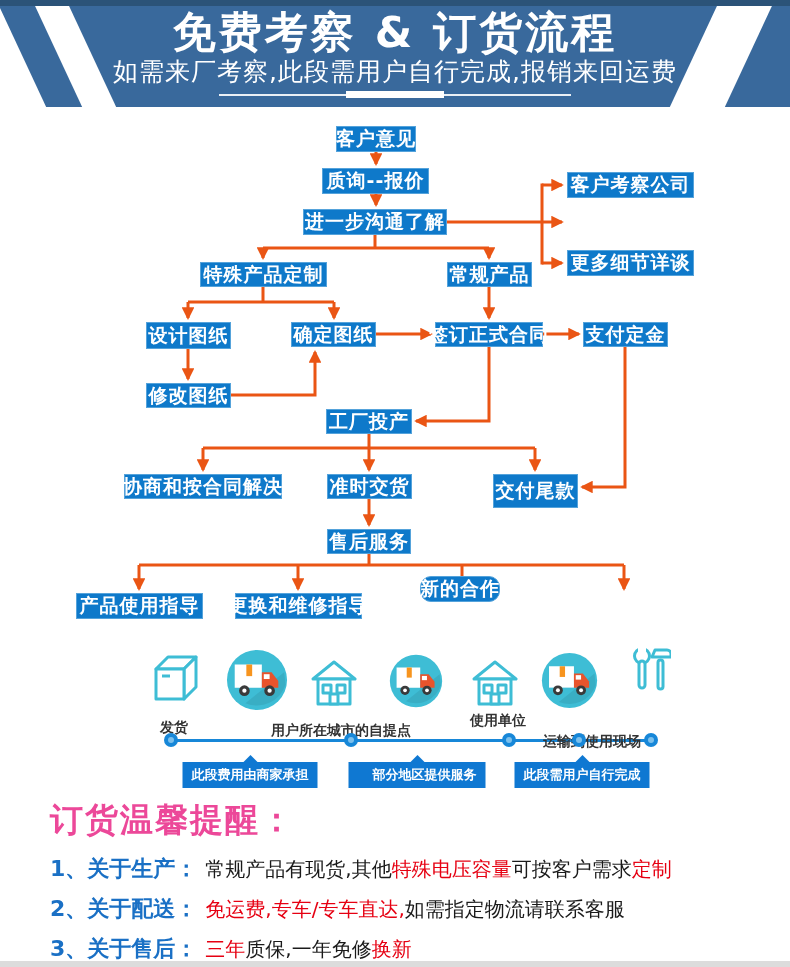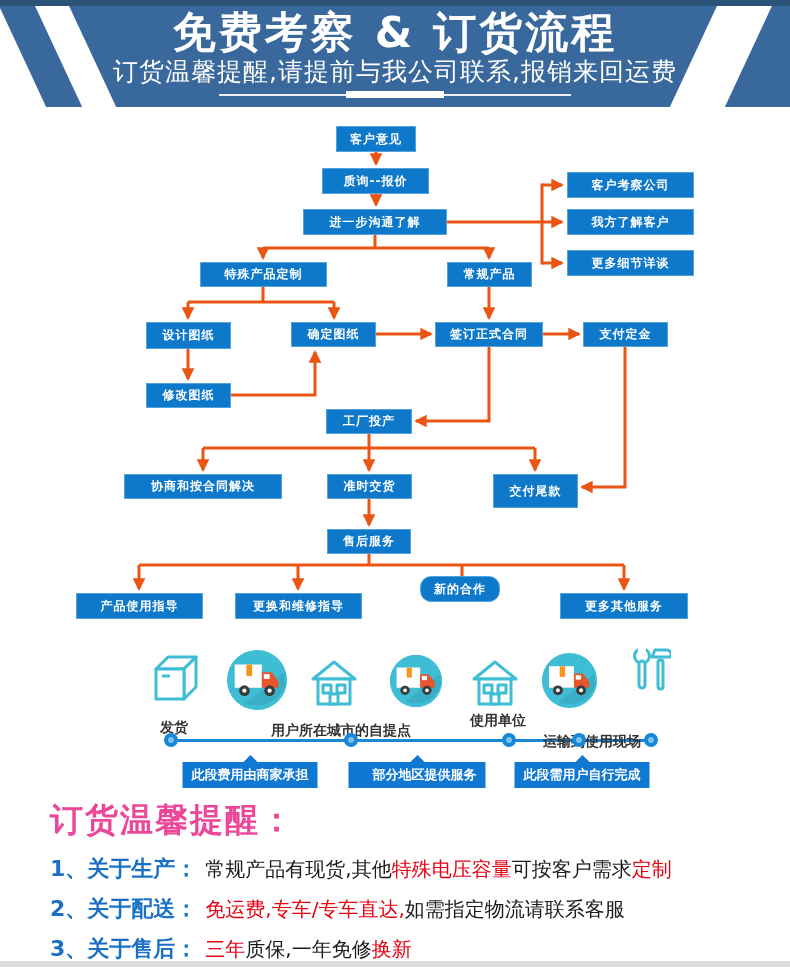--- a/index.html
+++ b/index.html
@@ -21,21 +21,21 @@
     background:rgba(255,255,255,.9);z-index:2;}
   .banner-line-bold{position:absolute;top:91px;left:50%;transform:translateX(-50%);width:98px;height:7px;
     background:#fff;z-index:2;}
 
   
   #connectors{position:absolute;left:0;top:0;z-index:1;pointer-events:none;}
   #connectors .link,#connectors .arrow{stroke:#EA5514;stroke-width:3;fill:none;}
   #connectors .arrow{marker-end:url(#ah);}
   #flow-boxes{position:absolute;left:0;top:0;width:790px;height:650px;z-index:2;}
   .flow-box{position:absolute;box-sizing:border-box;background:#0E79CA;border:1px solid #55A3DB;
-    color:#fff;font-weight:700;font-size:12px;display:flex;align-items:center;justify-content:center;
+    color:#fff;font-weight:700;font-size:19px;display:flex;align-items:center;justify-content:center;
     white-space:nowrap;letter-spacing:1px;}
 
   
   .sicon{position:absolute;z-index:2;}
   .stage-label{position:absolute;transform:translateX(-50%);font-size:14px;font-weight:700;color:#333;
     white-space:nowrap;z-index:2;}
   .tl-line{position:absolute;left:171px;top:739px;width:480px;height:3px;background:#1787D8;z-index:1;}
   .tl-dot{position:absolute;top:733px;width:14px;height:14px;border-radius:50%;background:#1787D8;z-index:2;}
   .tl-dot::after{content:"";position:absolute;left:4px;top:4px;width:6px;height:6px;border-radius:50%;background:#7CC0EC;}
   .tl-note{position:absolute;top:762px;transform:translateX(-50%);background:#0F78D2;color:#fff;
@@ -56,21 +56,21 @@
 <body>
 
 <div class="page">
 
   <div class="banner">
     <div class="stripe stripe-left-corner"></div>
     <div class="stripe stripe-left-band"></div>
     <div class="stripe stripe-right-band"></div>
     <div class="banner-top-strip"></div>
     <div class="banner-title">免费考察 &amp; 订货流程</div>
-    <div class="banner-sub">订货温馨提醒,请提前与我公司联系,报销来回运费</div>
+    <div class="banner-sub">如需来厂考察,此段需用户自行完成,报销来回运费</div>
     <div class="banner-line"></div>
     <div class="banner-line-bold"></div>
   </div>
 
   <svg id="connectors" width="790" height="790" viewBox="0 0 790 790">
     <defs>
       <marker id="ah" viewBox="0 0 10 10" refX="8.5" refY="5" markerWidth="4.2" markerHeight="4.2" orient="auto-start-reverse">
         <path d="M0 0 L10 5 L0 10 Z" fill="#EA5514"></path>
       </marker>
     </defs>
@@ -99,38 +99,36 @@
     <path class="arrow" d="M298 565 V589"></path>
     <path class="arrow" d="M462 565 V589"></path>
     <path class="arrow" d="M624 565 V589"></path>
   </svg>
 
   <div id="flow-boxes">
       <div class="flow-box" style="left: 336px; top: 126px; width: 80px; height: 26px;">客户意见</div>
       <div class="flow-box" style="left: 322px; top: 168px; width: 107px; height: 26px;">质询--报价</div>
       <div class="flow-box" style="left: 303px; top: 209px; width: 144px; height: 26px;">进一步沟通了解</div>
       <div class="flow-box" style="left: 567px; top: 172px; width: 127px; height: 26px;">客户考察公司</div>
-      <div class="flow-box" style="left: 567px; top: 209px; width: 127px; height: 26px;">我方了解客户</div>
       <div class="flow-box" style="left: 567px; top: 250px; width: 127px; height: 26px;">更多细节详谈</div>
       <div class="flow-box" style="left: 200px; top: 262px; width: 127px; height: 25px;">特殊产品定制</div>
       <div class="flow-box" style="left: 447px; top: 262px; width: 85px; height: 25px;">常规产品</div>
       <div class="flow-box" style="left: 146px; top: 322px; width: 85px; height: 27px;">设计图纸</div>
       <div class="flow-box" style="left: 291px; top: 322px; width: 85px; height: 25px;">确定图纸</div>
       <div class="flow-box" style="left: 435px; top: 322px; width: 108px; height: 25px;">签订正式合同</div>
       <div class="flow-box" style="left: 583px; top: 322px; width: 85px; height: 25px;">支付定金</div>
       <div class="flow-box" style="left: 146px; top: 383px; width: 85px; height: 25px;">修改图纸</div>
       <div class="flow-box" style="left: 326px; top: 409px; width: 86px; height: 25px;">工厂投产</div>
       <div class="flow-box" style="left: 124px; top: 474px; width: 158px; height: 25px;">协商和按合同解决</div>
       <div class="flow-box" style="left: 327px; top: 474px; width: 85px; height: 25px;">准时交货</div>
       <div class="flow-box" style="left: 493px; top: 474px; width: 85px; height: 34px;">交付尾款</div>
       <div class="flow-box" style="left: 327px; top: 529px; width: 84px; height: 25px;">售后服务</div>
       <div class="flow-box" style="left: 76px; top: 593px; width: 127px; height: 26px;">产品使用指导</div>
       <div class="flow-box" style="left: 235px; top: 593px; width: 127px; height: 26px;">更换和维修指导</div>
       <div class="flow-box" style="left: 420px; top: 576px; width: 80px; height: 26px; border-radius: 11px;">新的合作</div>
-      <div class="flow-box" style="left: 560px; top: 593px; width: 128px; height: 26px;">更多其他服务</div>
     </div>
 
   <div class="sicon" style="left:150px;top:652px;">
     <svg width="52" height="52" viewBox="0 0 52 52" fill="#fff" stroke="#3EBDD5" stroke-width="3" stroke-linejoin="round">
       <path d="M6 17 L18 5 H46 L34 17 Z"></path>
       <path d="M34 17 L46 5 V35 L34 47 Z"></path>
       <rect x="6" y="17" width="28" height="30"></rect>
       <path d="M12 24 h8" fill="none"></path>
     </svg>
   </div>

